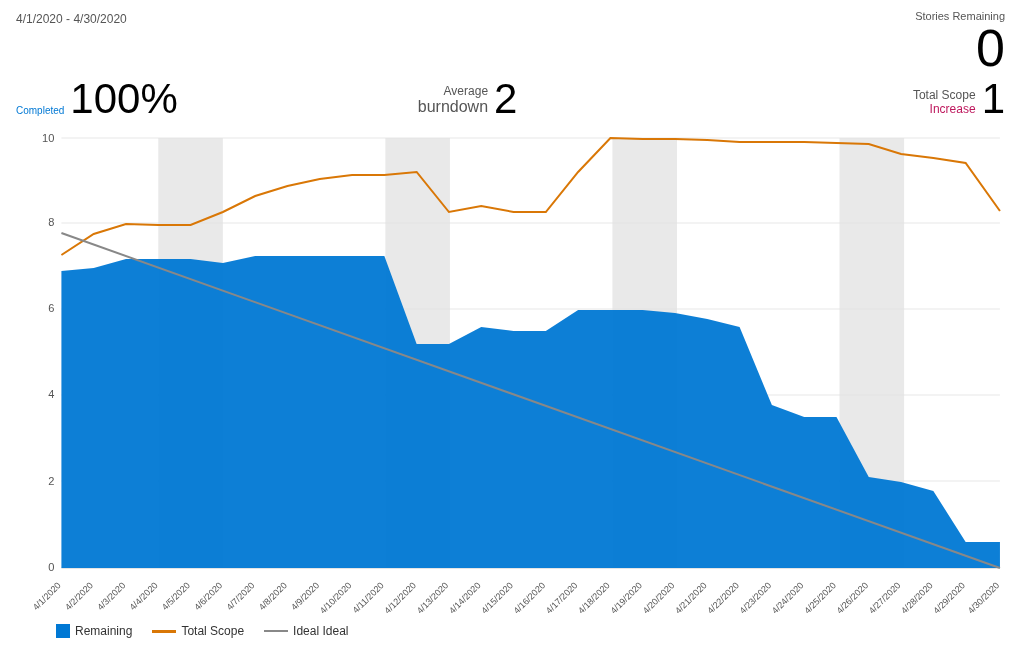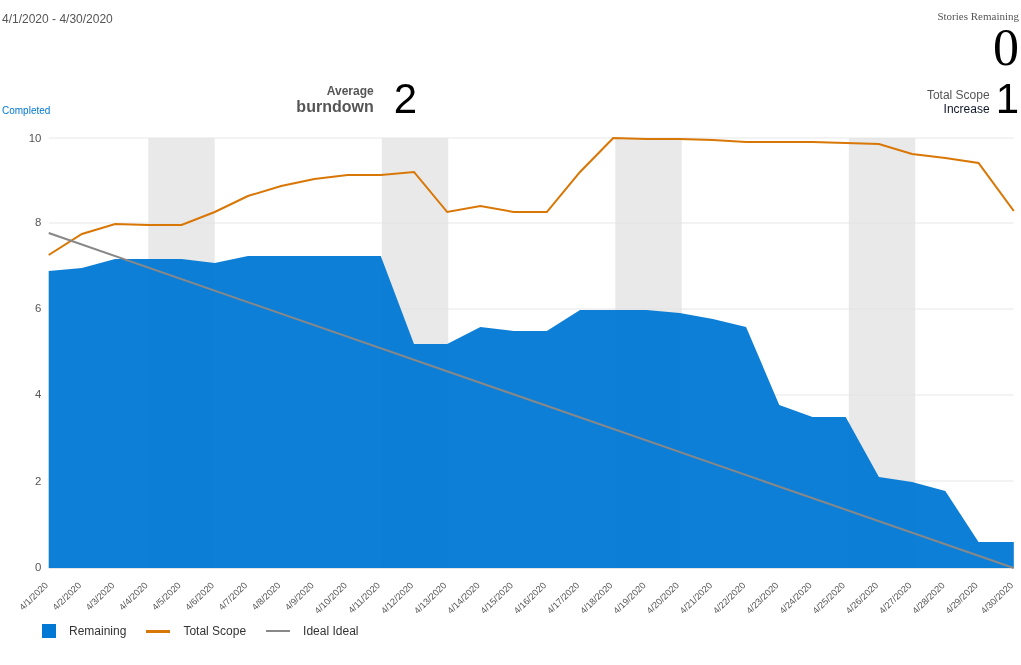--- a/index.html
+++ b/index.html
@@ -7,39 +7,38 @@
       font-family: 'Segoe UI', Arial, sans-serif;
       background: #fff;
       width: 1021px;
       height: 665px;
       overflow: hidden;
       position: relative;
     }
     .container {
       width: 1021px;
       height: 473px;
-      padding: 10px 2px;
+      padding: 10px 16px;
       position: relative;
       border-radius: 31px;
     }
     .top-bar {
       display: flex;
       justify-content: space-between;
       align-items: flex-start;
       margin-bottom: 4px;
     }
     .date-range {
       font-size: 12px;
       color: #555;
       margin-top: 2px;
     }
     .stories-remaining {
       text-align: right;
       line-height: 1.1;
-      font-family: Liberation Serif, serif;
     }
     .stories-remaining .label {
       font-size: 11px;
       color: #555;
     }
     .stories-remaining .value {
       font-size: 52px;
       font-weight: 300;
       color: #000;
       line-height: 1;
@@ -84,21 +83,21 @@
     .legend {
       display: flex;
       align-items: center;
       gap: 20px;
       margin-top: 6px;
       padding-left: 40px;
     }
     .legend-item {
       display: flex;
       align-items: center;
-      gap: 13px;
+      gap: 5px;
       font-size: 12px;
       color: #333;
     }
     .legend-box {
       width: 14px;
       height: 14px;
     }
     .legend-line {
       width: 24px;
       height: 3px;
@@ -112,32 +111,33 @@
     <span class="date-range">4/1/2020 - 4/30/2020</span>
     <div class="stories-remaining">
       <div class="label">Stories Remaining</div>
       <div class="value">0</div>
     </div>
   </div>
 
   <div class="metrics-bar">
     <div class="metric">
       <span class="metric-label">Completed</span>
+      <span class="metric-value">100%</span>
     </div>
     <div class="metric" style="margin-left:200px;">
-      <div style="text-align:right; margin-right:20px; margin-bottom:4px;font-weight:bold;">
+      <div style="text-align:right; margin-right:6px; margin-bottom:4px;">
         <div style="font-size:12px;color:#555;">Average</div>
         <div style="font-size:16px;color:#555;">burndown</div>
       </div>
       <span class="metric-value">2</span>
     </div>
     <div class="total-scope" style="margin-left:auto;">
       <div style="text-align:right; margin-right:6px; margin-bottom:4px;">
         <div style="font-size:12px;color:#555;">Total Scope</div>
-        <div style="font-size:12px;color:#0f172a;">Increase</div>
+        <div style="font-size:12px;color:#be185d;">Increase</div>
       </div>
       <span class="metric-value">1</span>
     </div>
   </div>
 
   <div class="chart-area">
     <svg class="chart-svg" viewBox="0 0 980 490" preserveAspectRatio="none">
 
       <line x1="45" y1="440" x2="975" y2="440" stroke="#ccc" stroke-width="1"></line>
       <line x1="45" y1="353" x2="975" y2="353" stroke="#e8e8e8" stroke-width="1"></line>

